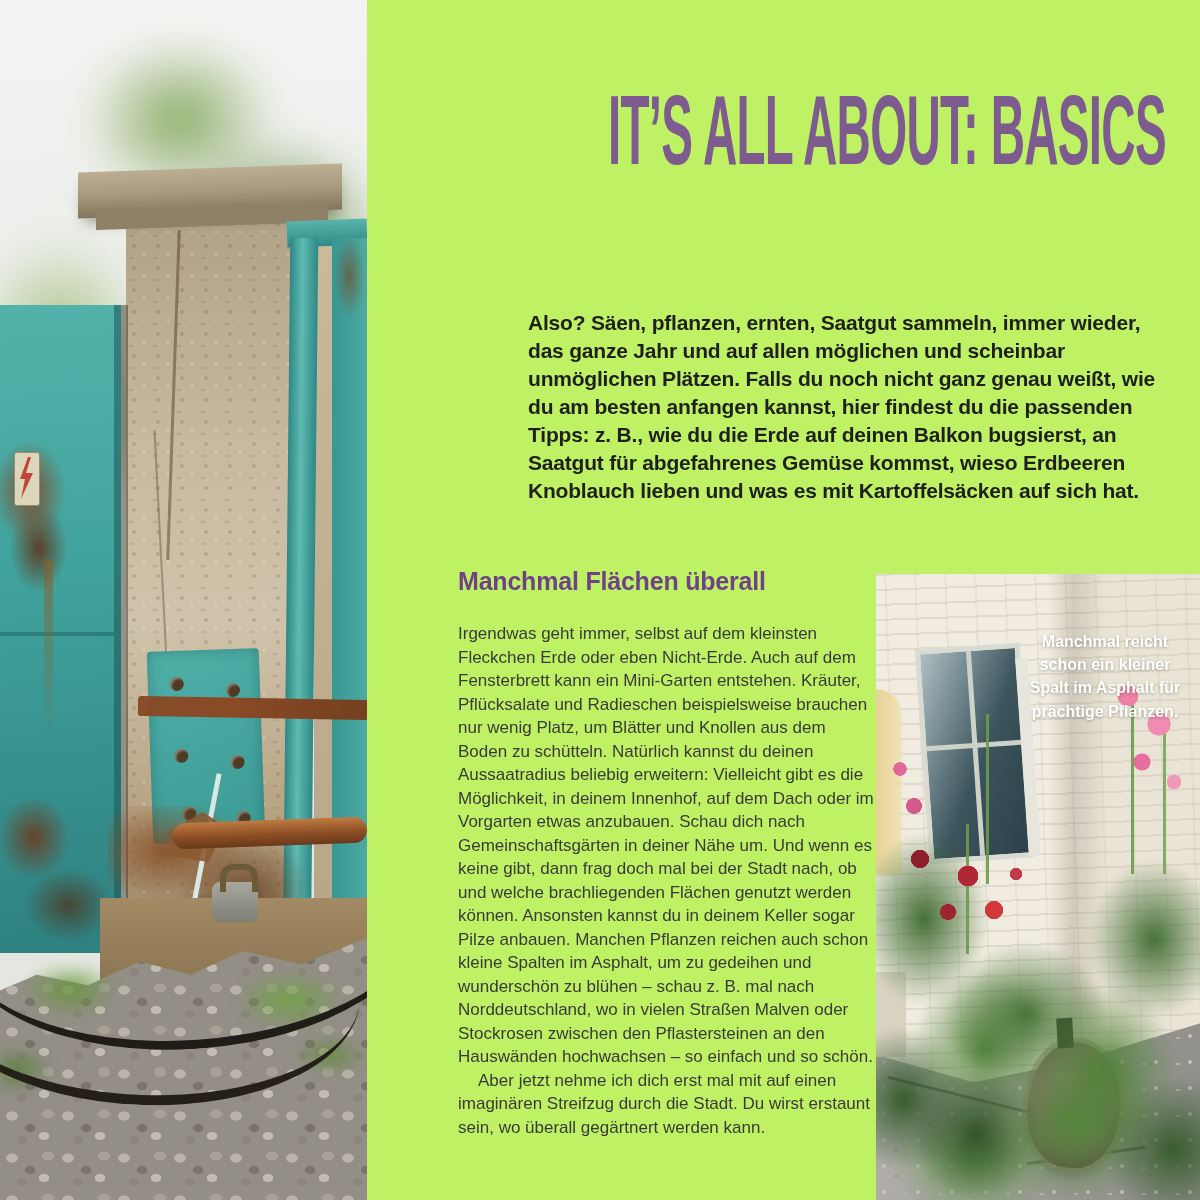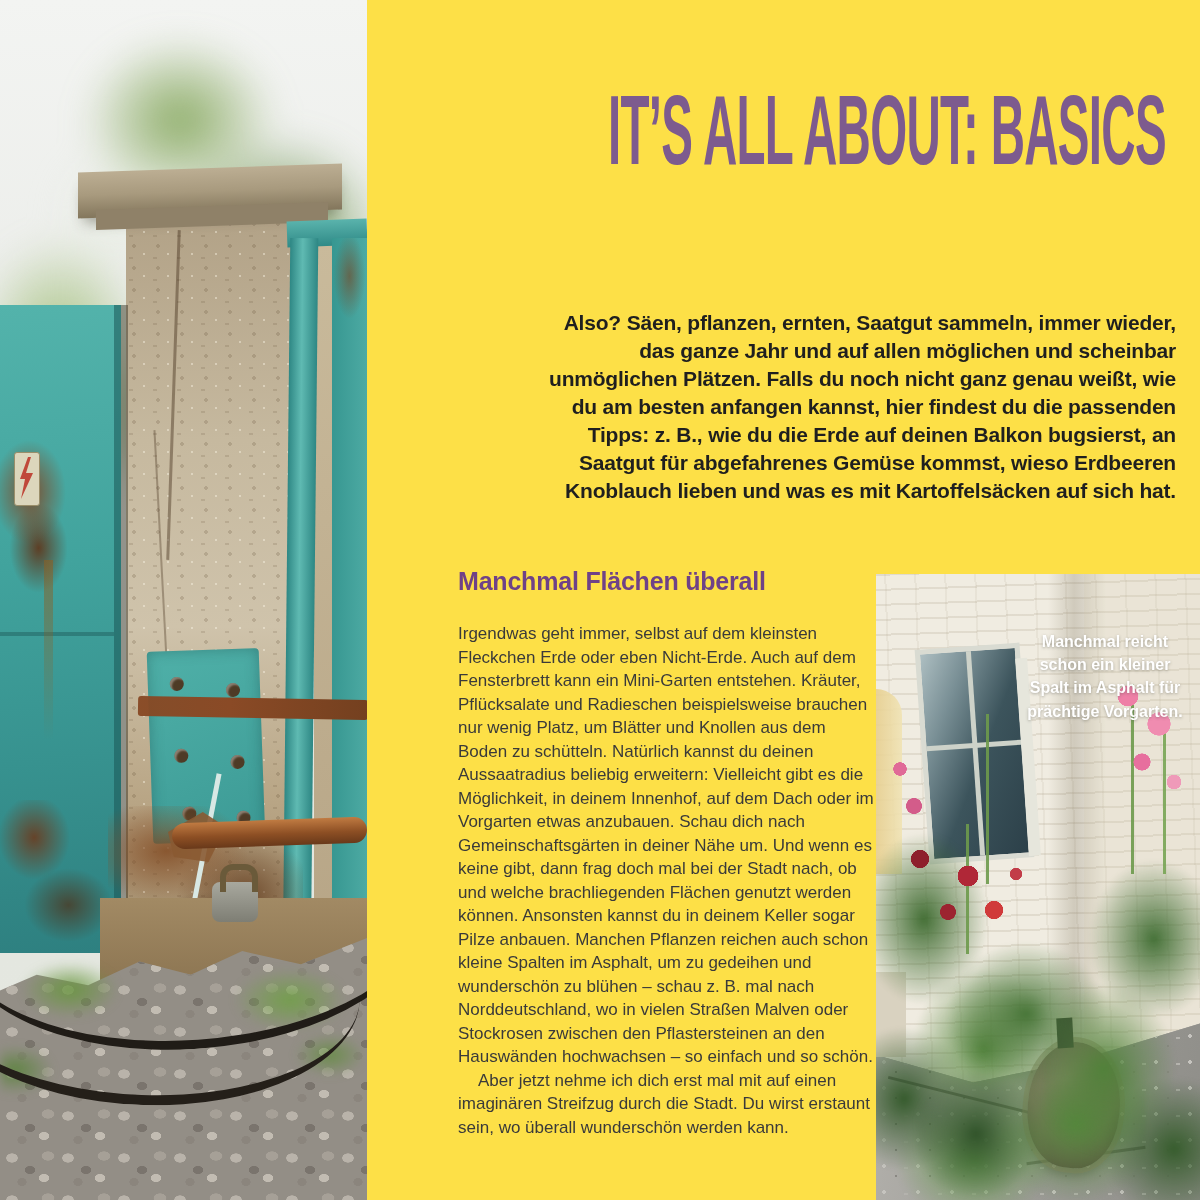--- a/index.html
+++ b/index.html
@@ -1,23 +1,23 @@
 <!DOCTYPE html>
 <html><head>
 <meta charset="utf-8">
 <style>
   html,body{margin:0;padding:0;background:#fff;}
-  .page{position:relative;width:1200px;height:1200px;background:#fde047;overflow:hidden;
+  .page{position:relative;width:1200px;height:1200px;background:#bef264;overflow:hidden;
         font-family:"Liberation Sans", sans-serif;}
 
   
   .title{position:absolute;top:80px;right:34px;margin:0;color:#7d5b8e;font-weight:800;
          font-size:66px;line-height:1;letter-spacing:-1px;white-space:nowrap;
          transform:scale(0.72,1.5);transform-origin:100% 0;}
-  .intro{position:absolute;left:528px;top:288px;width:648px;text-align:right;font-weight:bold;
+  .intro{position:absolute;left:528px;top:288px;width:648px;text-align:left;font-weight:bold;
          font-size:21px;line-height:1.33;color:#1f1f1f;letter-spacing:-0.2px;}
   .heading{position:absolute;left:458px;top:567px;margin:0;font-size:25px;font-weight:bold;
            color:#6f4287;letter-spacing:-0.2px;}
   .bodycol{position:absolute;left:458px;top:622px;width:416px;font-size:17px;line-height:23.5px;
            color:#3a3a3a;}
   .bodycol p{margin:0;}
   .bodycol p.indent{text-indent:20px;}
 
   
   .photo-left{position:absolute;left:0;top:0;width:367px;height:1200px;overflow:hidden;background:#e9ece9;}
@@ -247,21 +247,21 @@
   </div>
 
   <h1 class="title">IT’S ALL ABOUT: BASICS</h1>
 
   <p class="intro">Also? Säen, pflanzen, ernten, Saatgut sammeln, immer wieder, das ganze Jahr und auf allen möglichen und scheinbar unmöglichen Plätzen. Falls du noch nicht ganz genau weißt, wie du am besten anfangen kannst, hier findest du die passenden Tipps: z. B., wie du die Erde auf deinen Balkon bugsierst, an Saatgut für abgefahrenes Gemüse kommst, wieso Erdbeeren Knoblauch lieben und was es mit Kartoffelsäcken auf sich hat.</p>
 
   <h2 class="heading">Manchmal Flächen überall</h2>
 
   <div class="bodycol">
     <p>Irgendwas geht immer, selbst auf dem kleinsten Fleckchen Erde oder eben Nicht-Erde. Auch auf dem Fensterbrett kann ein Mini-Garten entstehen. Kräuter, Pflücksalate und Radieschen beispielsweise brauchen nur wenig Platz, um Blätter und Knollen aus dem Boden zu schütteln. Natürlich kannst du deinen Aussaatradius beliebig erweitern: Vielleicht gibt es die Möglichkeit, in deinem Innenhof, auf dem Dach oder im Vorgarten etwas anzubauen. Schau dich nach Gemeinschaftsgärten in deiner Nähe um. Und wenn es keine gibt, dann frag doch mal bei der Stadt nach, ob und welche brachliegenden Flächen genutzt werden können. Ansonsten kannst du in deinem Keller sogar Pilze anbauen. Manchen Pflanzen reichen auch schon kleine Spalten im Asphalt, um zu gedeihen und wunderschön zu blühen – schau z. B. mal nach Norddeutschland, wo in vielen Straßen Malven oder Stockrosen zwischen den Pflastersteinen an den Hauswänden hochwachsen – so einfach und so schön.</p>
-    <p class="indent">Aber jetzt nehme ich dich erst mal mit auf einen imaginären Streifzug durch die Stadt. Du wirst erstaunt sein, wo überall wunderschön werden kann.</p>
+    <p class="indent">Aber jetzt nehme ich dich erst mal mit auf einen imaginären Streifzug durch die Stadt. Du wirst erstaunt sein, wo überall gegärtnert werden kann.</p>
   </div>
 
   <div class="photo-right">
     <div class="pr-wall"></div>
     <div class="pr-corner"></div>
     <div class="pr-rightface"></div>
     <div class="pr-arch"></div>
     <div class="pr-window">
       <div class="pr-win-v"></div>
       <div class="pr-win-h"></div>
@@ -271,16 +271,16 @@
     <div class="pr-crack"></div>
     <div class="pr-crack2"></div>
     <div class="pr-curb"></div>
     <div class="pr-stone"></div>
     <div class="pr-plaque"></div>
     <div class="pr-plants-left"></div>
     <div class="pr-plants-center"></div>
     <div class="pr-plants-right"></div>
     <div class="pr-stems"></div>
     <div class="pr-flowers"></div>
-    <div class="pr-caption">Manchmal reicht schon ein kleiner Spalt im Asphalt für prächtige Vorgarten.</div>
+    <div class="pr-caption">Manchmal reicht schon ein kleiner Spalt im Asphalt für prächtige Pflanzen.</div>
   </div>
 
 </div>
 
 </body></html>

